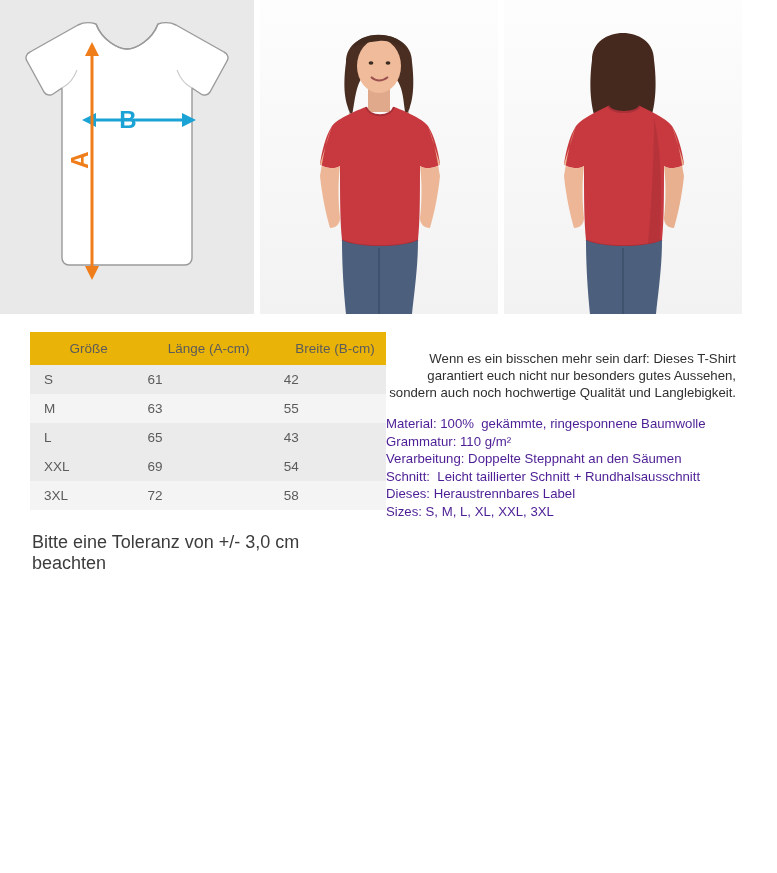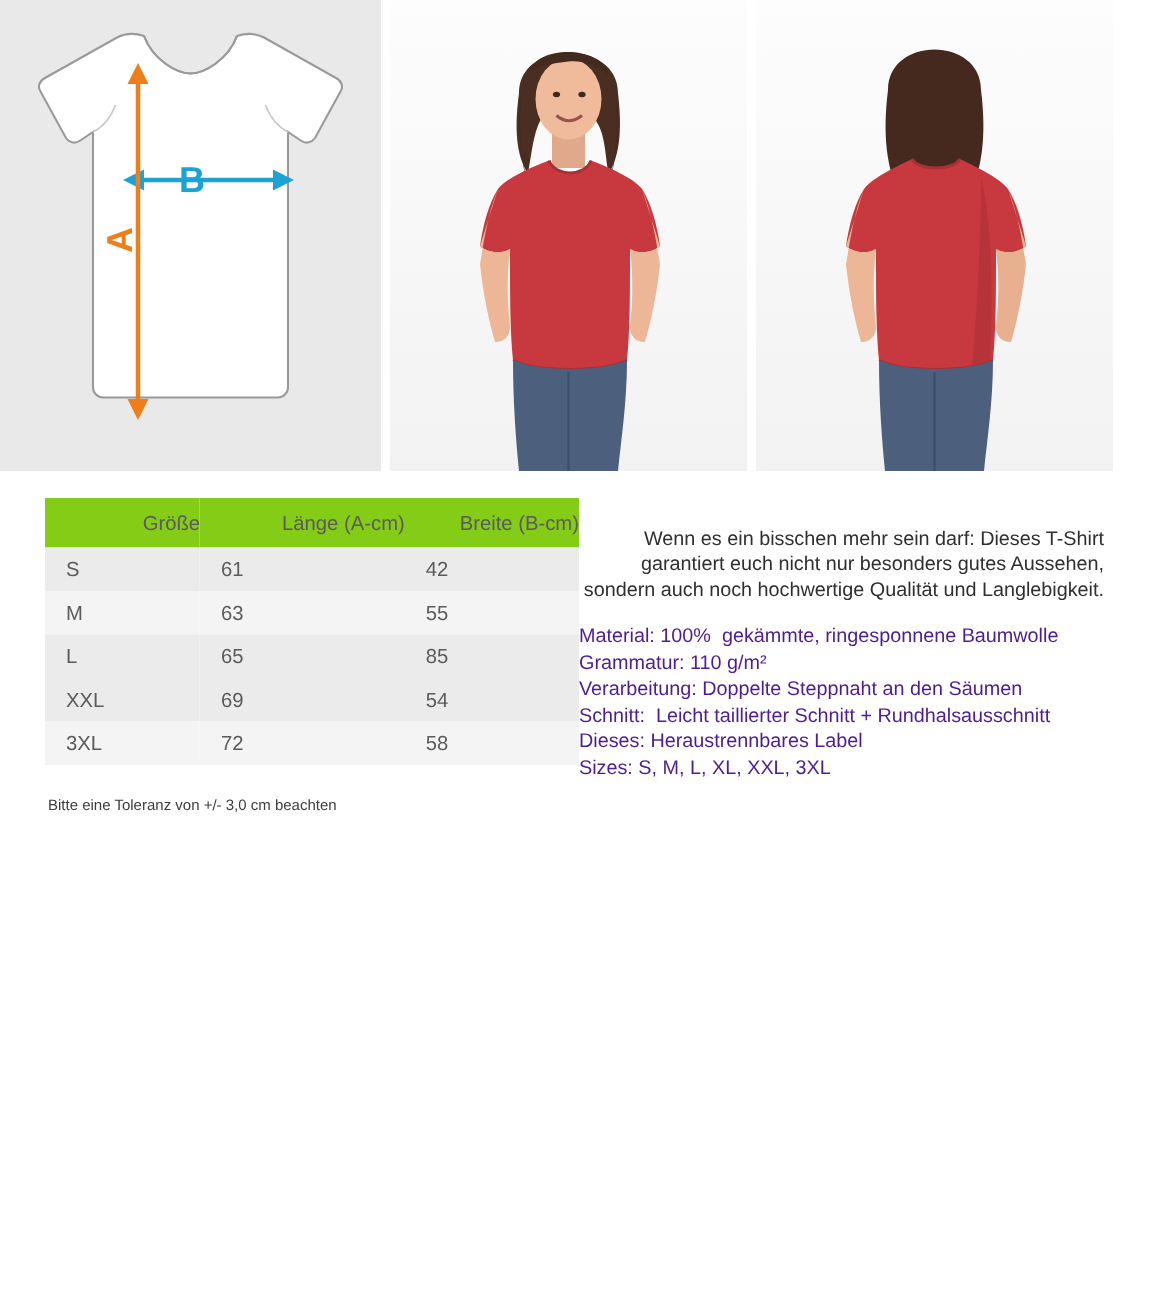--- a/index.html
+++ b/index.html
@@ -65,41 +65,41 @@
     padding-top: 18px;
     box-sizing: border-box;
   }
 
   table.size-table {
     border-collapse: collapse;
     width: 356px;
     font-size: 13.5px;
   }
   table.size-table th {
-    text-align: right;
+    text-align: center;
     font-weight: normal;
     color: #5b5b5b;
     padding: 9px 0 9px 14px;
-    background: #84cc16;
+    background: #eab308;
     font-size: 13.5px;
   }
   table.size-table td {
     padding: 7px 0 7px 14px;
     color: #5b5b5b;
     font-size: 13.5px;
   }
   table.size-table tr.odd td { background: #ebebeb; }
   table.size-table tr.even td { background: #f4f4f4; }
   table.size-table th.c0, table.size-table td.c0 { width: 100px; }
   table.size-table th.c1, table.size-table td.c1 { width: 140px; }
   table.size-table th.c2, table.size-table td.c2 { width: 116px; }
 
   .tolerance {
     margin-top: 22px;
-    font-size: 10px;
+    font-size: 18px;
     color: #3c3c3c;
     padding-left: 2px;
   }
 
   .desc-para {
     font-size: 13.2px;
     line-height: 17px;
     color: #2f2f2f;
     margin: 0 0 14px 0;
     max-width: 350px;
@@ -234,21 +234,21 @@
           <td class="c2">42</td>
         </tr>
         <tr class="even">
           <td class="c0">M</td>
           <td class="c1">63</td>
           <td class="c2">55</td>
         </tr>
         <tr class="odd">
           <td class="c0">L</td>
           <td class="c1">65</td>
-          <td class="c2">85</td>
+          <td class="c2">43</td>
         </tr>
         <tr class="odd">
           <td class="c0">XXL</td>
           <td class="c1">69</td>
           <td class="c2">54</td>
         </tr>
         <tr class="even">
           <td class="c0">3XL</td>
           <td class="c1">72</td>
           <td class="c2">58</td>

